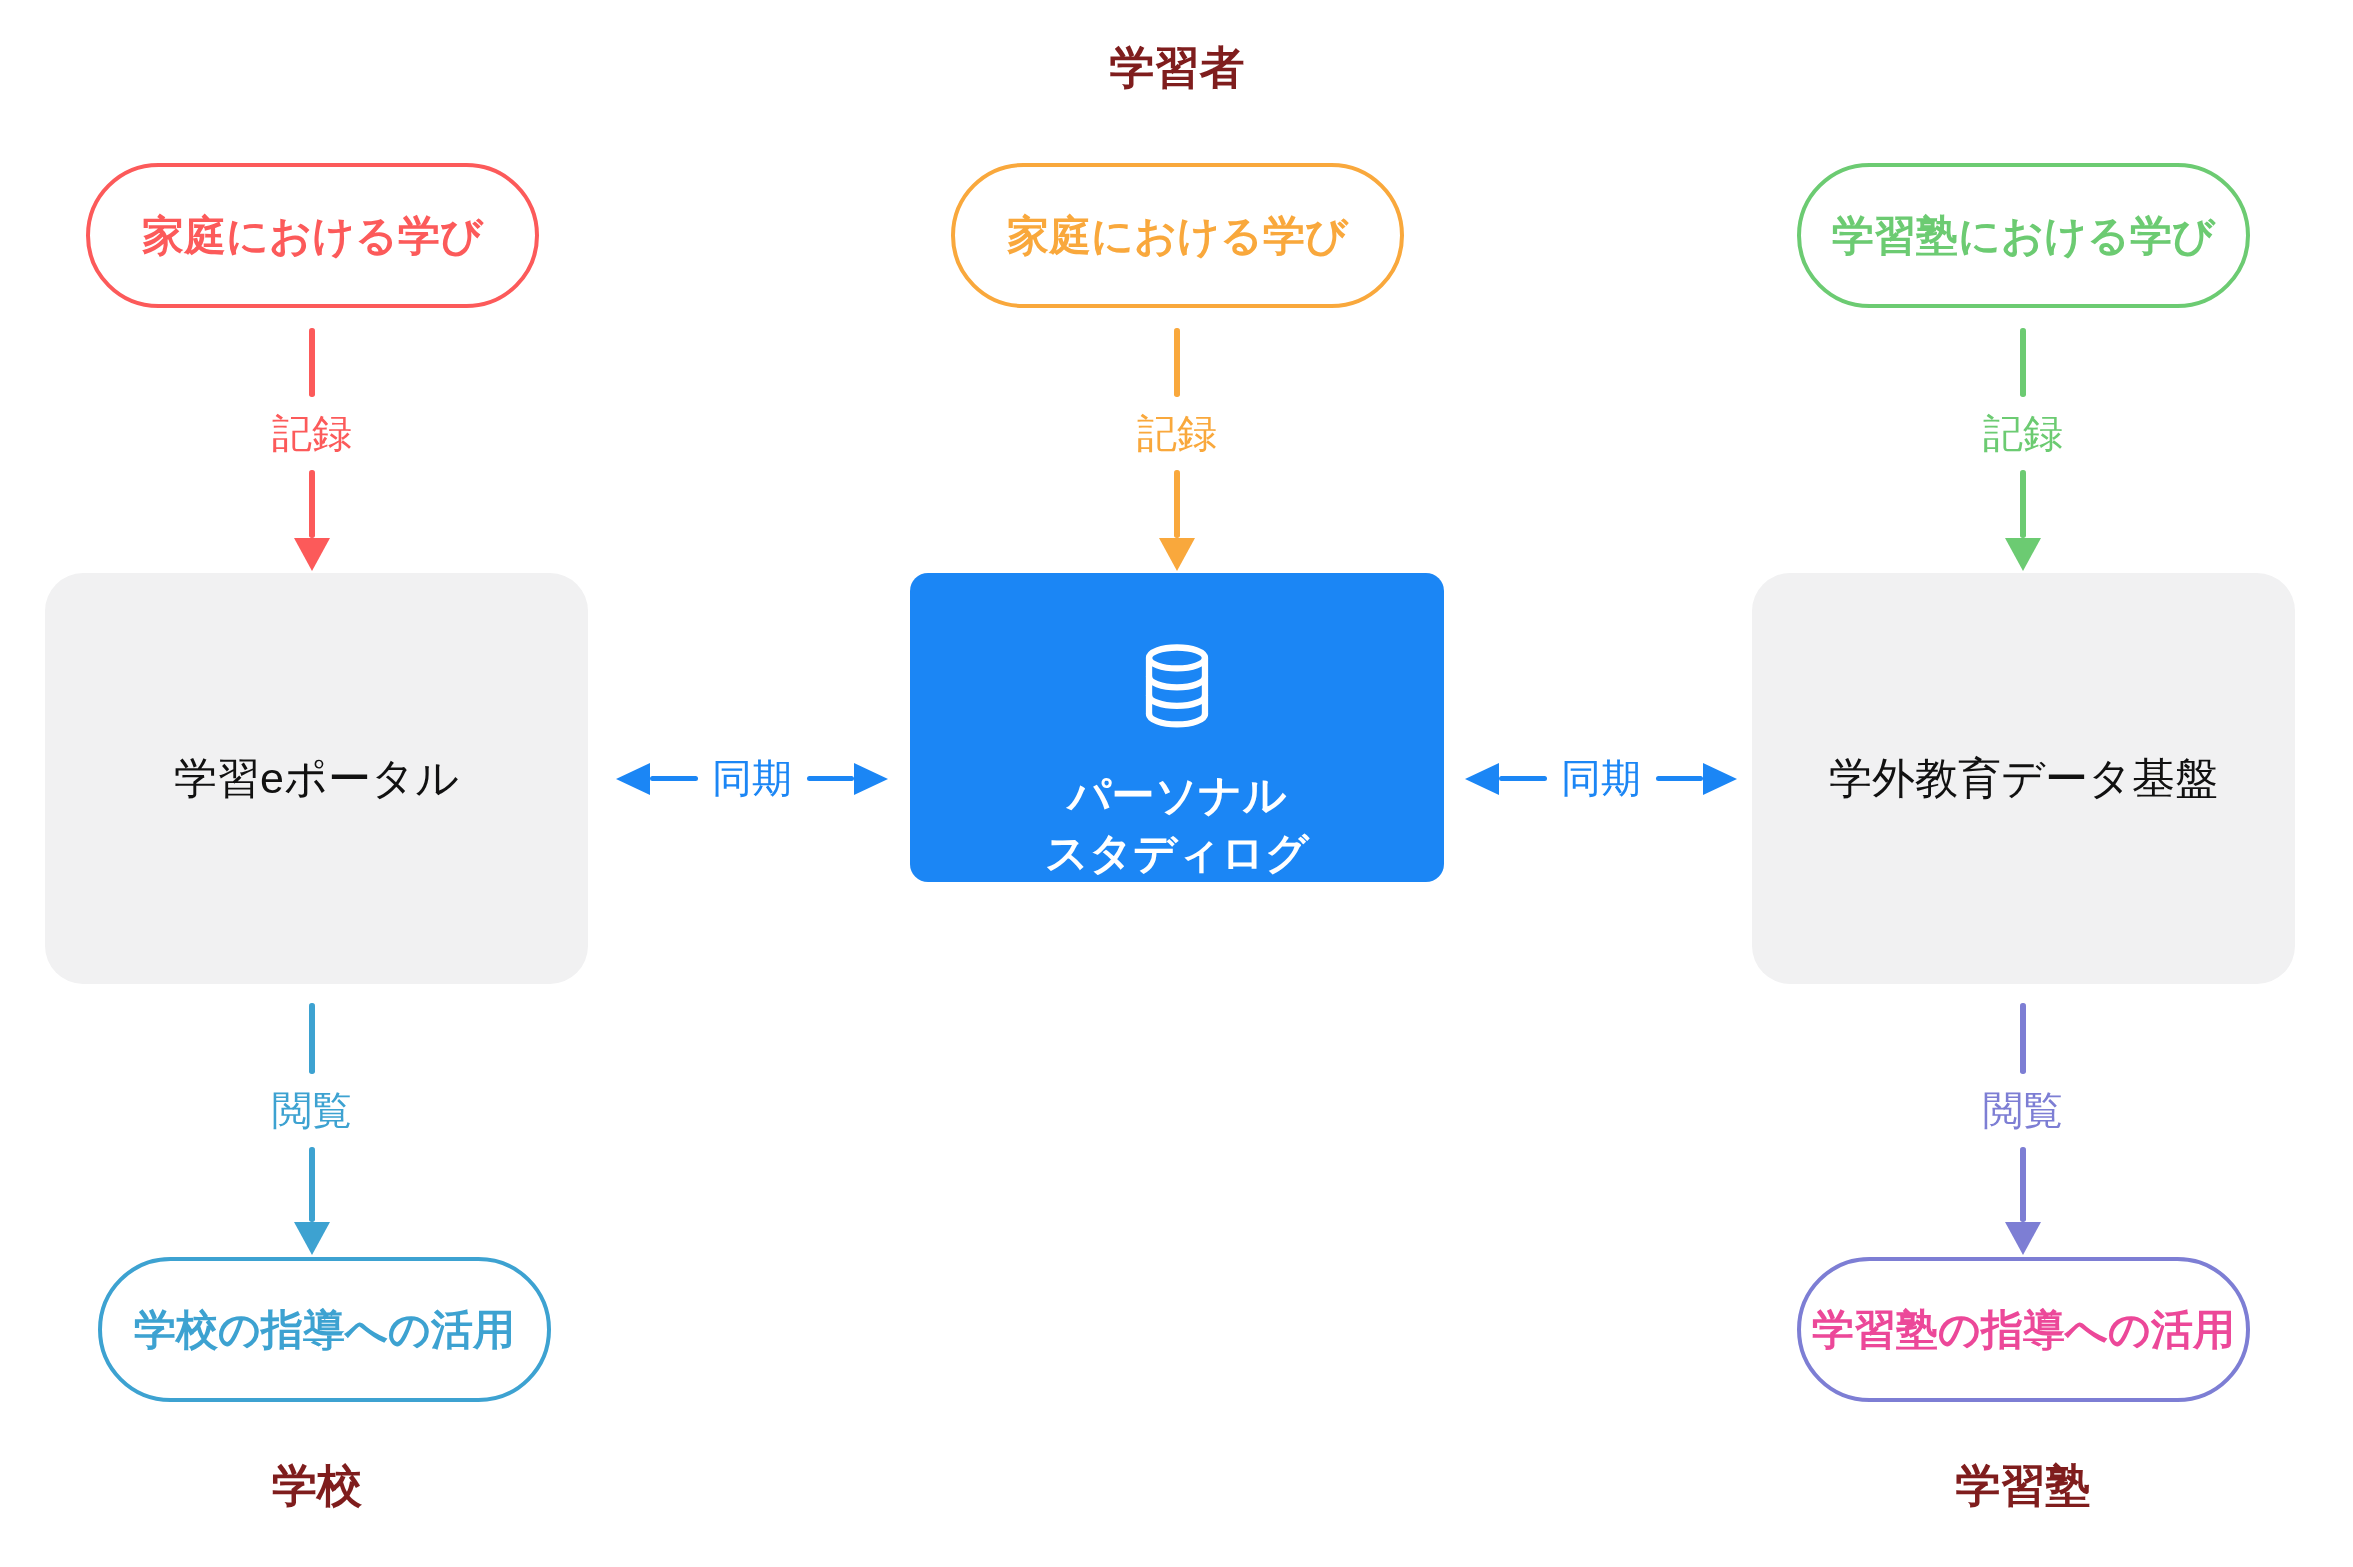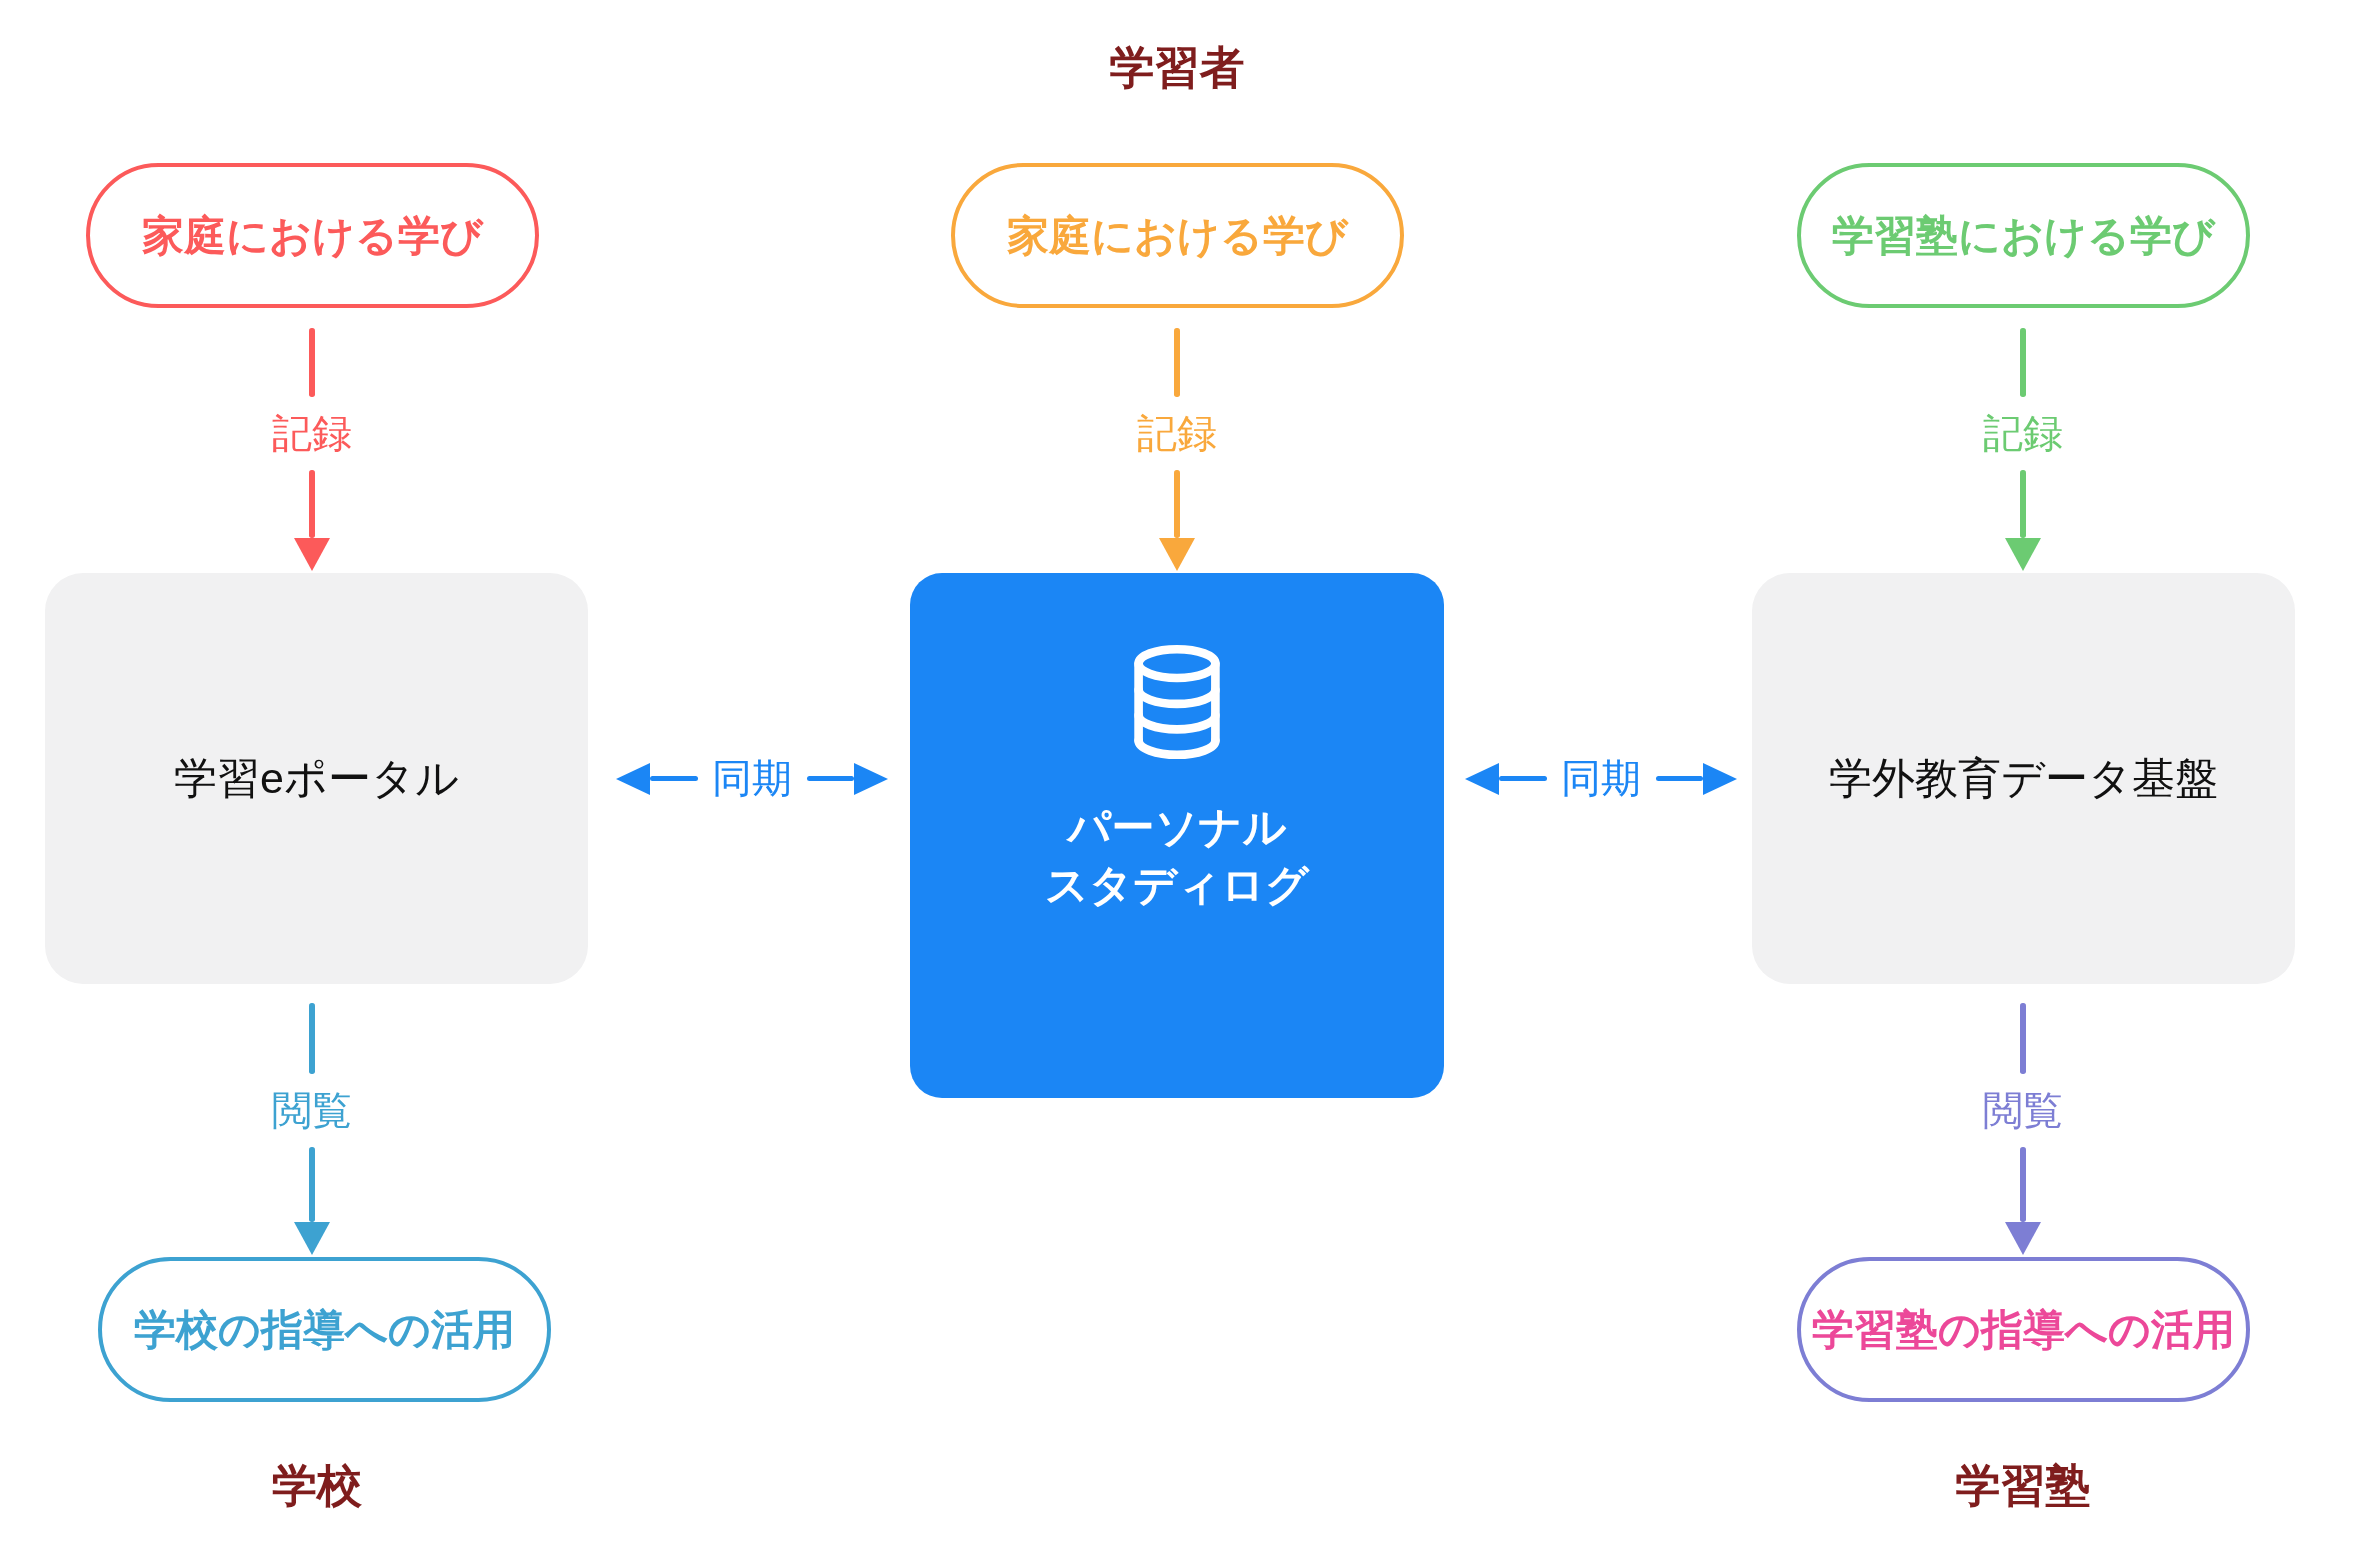--- a/index.html
+++ b/index.html
@@ -25,22 +25,22 @@
   }
 
   
   .bigbox{
     position:absolute;top:573px;width:543px;height:411px;box-sizing:border-box;
     border-radius:38px;background:#f1f1f2;
     display:flex;align-items:center;justify-content:center;
     font-size:43px;font-weight:400;color:#111111;white-space:nowrap;
   }
   .bluebox{
-    position:absolute;top:573px;left:910px;width:534px;height:525px;box-sizing:border-box;
-    border-radius:32px;background:#1b86f5;
+    position:absolute;top:573px;left:910px;width:534px;height:309px;box-sizing:border-box;
+    border-radius:18px;background:#1b86f5;
     display:flex;flex-direction:column;align-items:center;
   }
   .bluebox .db-icon{margin-top:71px;}
   .bluebox .bluebox-label{
     margin-top:38px;text-align:center;color:#ffffff;
     font-size:43px;font-weight:700;line-height:1.35;white-space:nowrap;
   }
 
   
   .vgroup{

